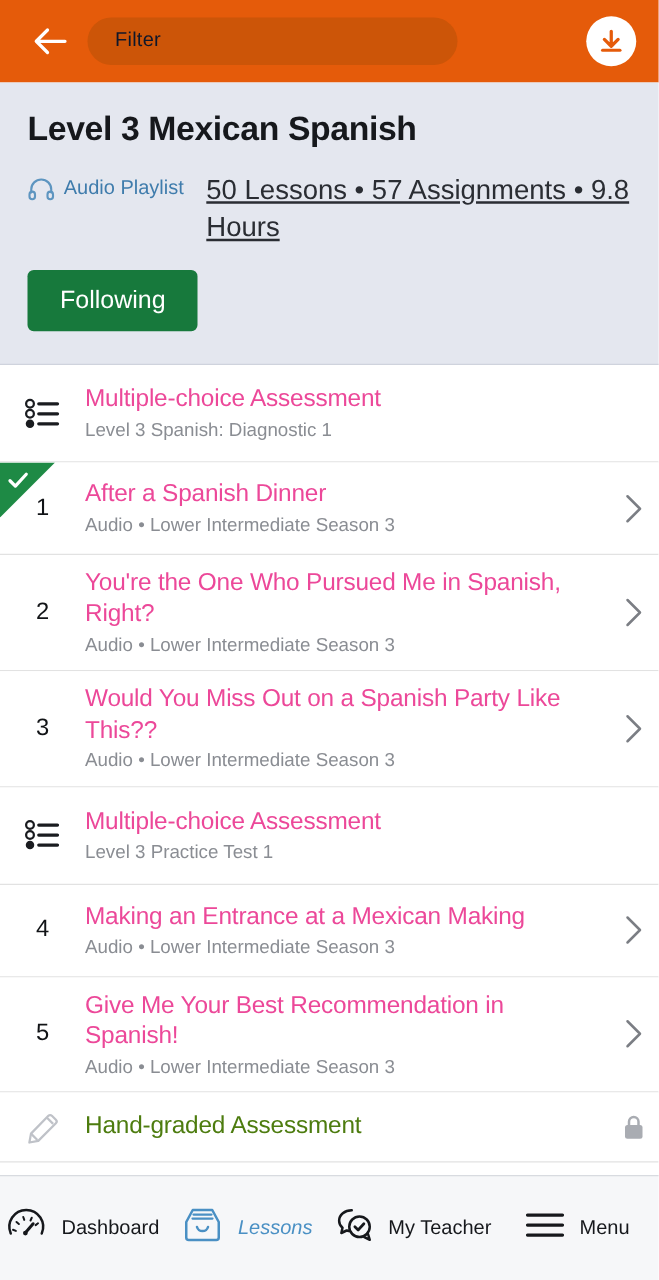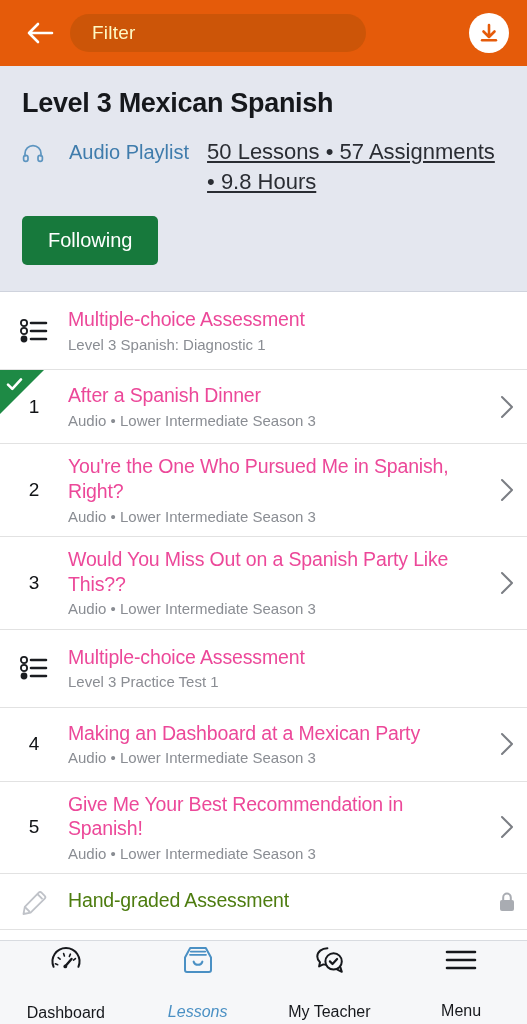--- a/index.html
+++ b/index.html
@@ -21,40 +21,40 @@
     width:44px; height:44px; flex:0 0 44px;
     display:flex; align-items:center; justify-content:center;
     cursor:pointer;
   }
   .filter-field {
     flex:1 1 auto; height:38px; margin:0 14px 0 8px;
     background:#CC5508; border-radius:19px;
     display:flex; align-items:center; padding:0 22px;
     max-width:296px;
   }
-  .filter-text { color:#fef9c3; font-size:19px; letter-spacing:.2px; }
+  .filter-text { color:#0f172a; font-size:16px; letter-spacing:.2px; }
   .dl-btn {
     width:40px; height:40px; flex:0 0 40px; border-radius:50%;
     background:#ffffff; display:flex; align-items:center; justify-content:center;
     margin-left:auto; cursor:pointer;
   }
 
   
   .info {
     background:#E4E7EF; padding:22px 22px 26px 22px;
     flex:0 0 auto; border-bottom:1px solid #cfd3dd;
   }
   .course-title {
     font-size:27px; font-weight:bold; color:#16181C;
     letter-spacing:-.3px; line-height:1.15; margin-bottom:16px;
   }
   .meta-row { display:flex; align-items:flex-start; gap:0; margin-bottom:20px; }
   .playlist-link {
-    display:flex; align-items:center; gap:25px;
-    color:#3F7CAC; font-size:20px; flex:0 0 auto;
+    display:flex; align-items:center; gap:7px;
+    color:#3F7CAC; font-size:16px; flex:0 0 auto;
     padding-top:6px; cursor:pointer; white-space:nowrap;
   }
   .stats {
     color:#2A2D33; font-size:22px; line-height:1.35;
     margin-left:18px; flex:1 1 auto; padding-top:2px;text-decoration:underline;
   }
   .follow-btn {
     background:#17793C; color:#ffffff; border:none;
     border-radius:5px; padding:13px 26px;
     font-size:20px; font-family:inherit; cursor:pointer;
@@ -96,22 +96,22 @@
   .row.locked { min-height:56px; }
   .lock-cell { flex:0 0 40px; display:flex; align-items:center; justify-content:center; }
 
   
   .nav {
     flex:0 0 84px; height:84px; background:#F6F7F9;
     border-top:1px solid #D8DBE0;
     display:flex; align-items:center;
   }
   .nav-item {
-    flex:1 1 0; display:flex; flex-direction:column;
-    align-items:center; justify-content:center; gap:23px; cursor:pointer;
+    flex:1 1 0; display:flex; flex-direction:row;
+    align-items:center; justify-content:center; gap:11px; cursor:pointer;
   }
   .nav-label { font-size:16px; color:#16181C; }
   .nav-item.active .nav-label { color:#4A90C4;font-style:italic; }
 </style>
 </head>
 <body>
 
 <div id="app">
 
   <div class="header">
@@ -226,21 +226,21 @@
              <div class="row-title">Multiple-choice Assessment</div>
           <div class="row-sub">Level 3 Practice Test 1</div>
         </div>
         <div class="chev"></div>
       </div>
       <div class="row">
         <div class="gutter">
           <span class="idx">4</span>
         </div>
         <div class="row-body">
-             <div class="row-title">Making an Dashboard at a Mexican Party</div>
+             <div class="row-title">Making an Entrance at a Mexican Making</div>
           <div class="row-sub">Audio • Lower Intermediate Season 3</div>
         </div>
         <div class="chev">
           <svg width="16" height="26" viewBox="0 0 16 26" fill="none">
       <path d="M3 3l10 10L3 23" stroke="#7B7E84" stroke-width="2" stroke-linecap="round" stroke-linejoin="round"></path>
     </svg>
         </div>
       </div>
       <div class="row">
         <div class="gutter">

